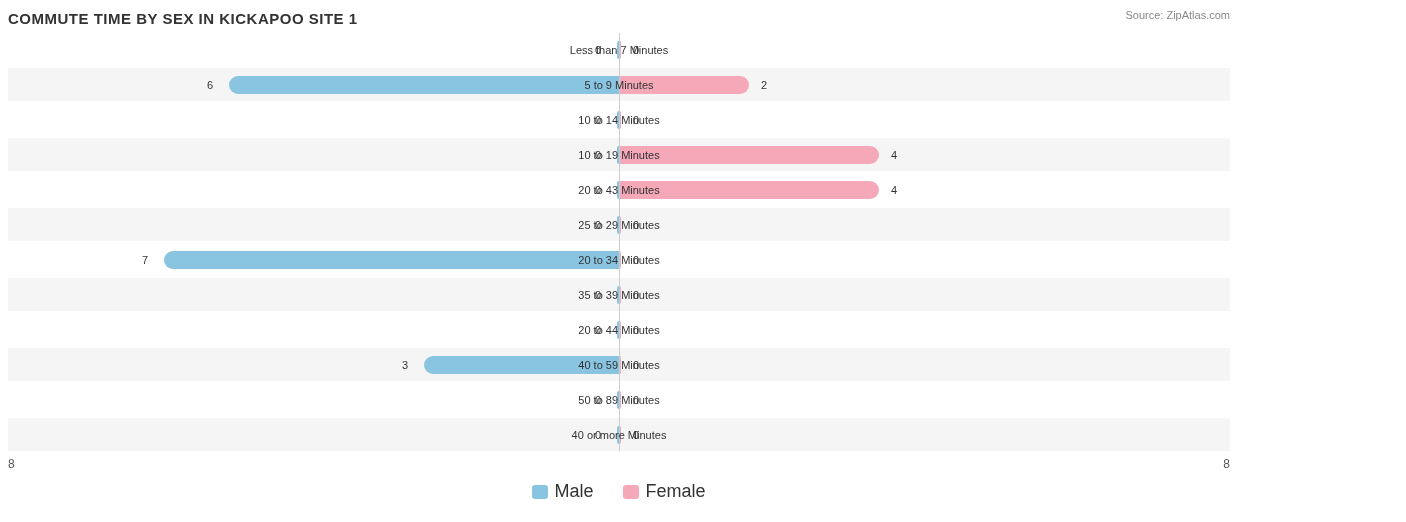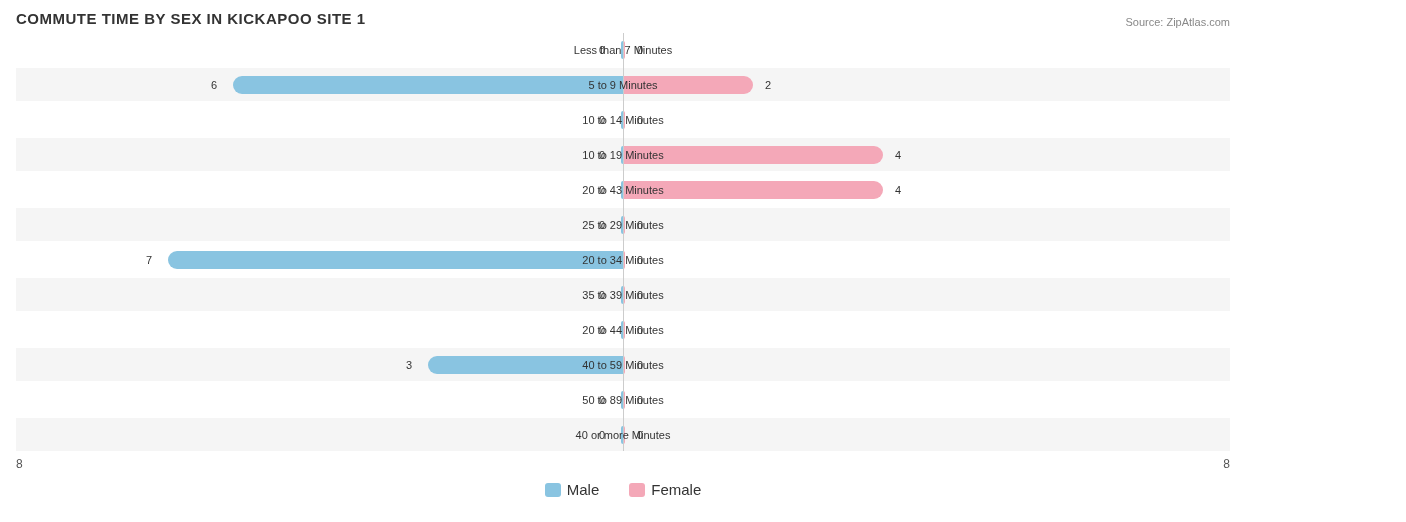--- a/index.html
+++ b/index.html
@@ -6,34 +6,34 @@
     body {
       font-family: Arial, sans-serif;
       background: #fff;
       width: 1406px;
       height: 522px;
       overflow: hidden;
     }
     .chart-container {
       width: 1250px;
       height: 522px;
-      padding: 10px 20px 40px 16px;
+      padding: 10px 20px 40px 8px;
       position: relative;
     }
     .chart-title {
       font-size: 15px;
       font-weight: bold;
       color: #333;
       margin-bottom: 6px;
       text-transform: uppercase;
       letter-spacing: 0.5px;
     }
     .source-text {
       position: absolute;
-      top: 16px;
+      top: 9px;
       right: 20px;
       font-size: 11px;
       color: #888;
     }
     .bar-row {
       display: flex;
       align-items: center;
       height: 33px;
       margin-bottom: 2px;
       position: relative;
@@ -111,21 +111,21 @@
       justify-content: space-between;
       padding: 4px 0;
       font-size: 12px;
       color: #555;
     }
     .legend {
       display: flex;
       justify-content: center;
       gap: 30px;
       margin-top: 6px;
-      font-size: 15px;
+      font-size: 18px;
       color: #333;
     }
     .legend-item {
       display: flex;
       align-items: center;
       gap: 6px;
     }
     .legend-box {
       width: 16px;
       height: 14px;

